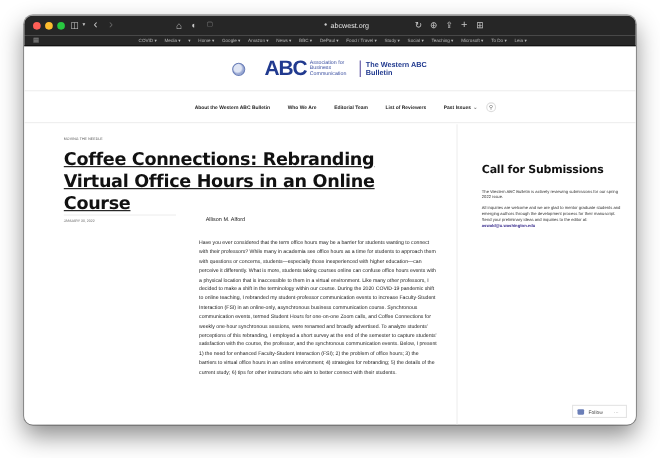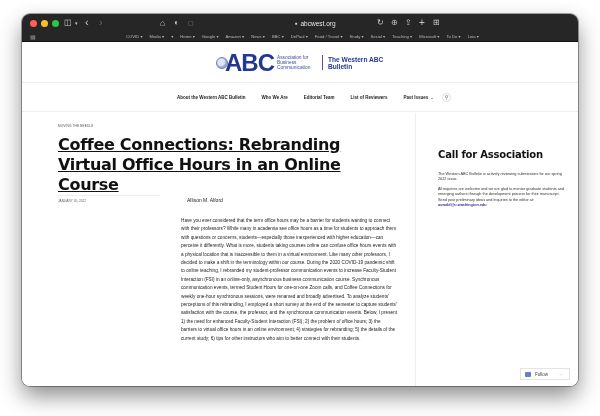--- a/index.html
+++ b/index.html
@@ -18,21 +18,21 @@
     display: flex; align-items: center; justify-content: center; color: #e6e6e6; font-size: 6.5px;
   }
   .urlbar .lock { font-size: 5px; margin-right: 3px; color: #d0d0d0; }
   .bookmarks { height: 10px; background: #262626; border-bottom: 1px solid #111; position: relative; display: flex; align-items: center; padding-left: 104px; }
   .bm { color: #b8b8b8; font-size: 4.2px; margin-right: 7px; white-space: nowrap; }
   .bm-grid { position: absolute; left: 8px; top: 2px; color: #8a8a8a; font-size: 6px; line-height: 6px; }
   .page { position: absolute; top: 29px; left: 0; right: 0; bottom: 0; background: #fff; }
   .site-header { height: 40px; border-bottom: 1px solid #eee; display: flex; align-items: center; justify-content: center; }
   .logo { display: flex; align-items: center; }
   .globe { width: 12px; height: 12px; border-radius: 50%; border: 1.5px solid #6b7fb8; margin-right: -3px; background: radial-gradient(circle at 40% 40%, #dfe5f4 0 40%, #9aa9d4 60%); }
-  .abc { color: #213a8f; font-weight: bold; font-size: 24px; letter-spacing: -1px; font-family: "Liberation Sans", sans-serif; }
+  .abc { color: #213a8f; font-weight: bold; font-size: 19px; letter-spacing: -1px; font-family: "Liberation Sans", sans-serif; padding-left: 20px; }
   .assoc { color: #3b4fa0; font-size: 4.8px; line-height: 5px; margin-left: 3px; width: 40px; }
   .logo-sep { width: 1px; height: 15px; background: #5b4fa0; margin: 0 5px; }
   .bulletin { color: #213a8f; font-weight: bold; font-size: 6.6px; line-height: 7px; }
   .nav { height: 29px; border-bottom: 1px solid #eee; display: flex; align-items: center; justify-content: center; padding-left: 20px; }
   .nav-item { font-size: 4.5px; font-weight: bold; color: #222; margin: 0 8px; white-space: nowrap; }
   .nav-item .chev { color: #777; margin-left: 2px; }
   .nav-search { width: 9px; height: 9px; border: 1px solid #ddd; border-radius: 50%; font-size: 5px; display: flex; align-items: center; justify-content: center; color: #555; margin-left: 0px; }
   .content { position: absolute; top: 70px; left: 0; right: 0; bottom: 0; }
   .divider-v { position: absolute; left: 393px; top: 0; bottom: 0; width: 1px; background: #eee; }
   .kicker { position: absolute; left: 36px; top: 11px; font-size: 3.2px; color: #555; letter-spacing: 0.1px; }
@@ -121,21 +121,21 @@
     <div class="content">
       <div class="divider-v"></div>
       <div class="kicker">MOVING THE NEEDLE</div>
       <h1 class="title">Coffee Connections: Rebranding Virtual Office Hours in an Online Course</h1>
       <div class="meta-line"></div>
       <div class="date">JANUARY 30, 2022</div>
       <div class="author">Allison M. Alford</div>
       <p class="body-text">Have you ever considered that the term office hours may be a barrier for students wanting to connect with their professors? While many in academia see office hours as a time for students to approach them with questions or concerns, students—especially those inexperienced with higher education—can perceive it differently. What is more, students taking courses online can confuse office hours events with a physical location that is inaccessible to them in a virtual environment. Like many other professors, I decided to make a shift in the terminology within our course. During the 2020 COVID-19 pandemic shift to online teaching, I rebranded my student-professor communication events to increase Faculty-Student Interaction (FSI) in an online-only, asynchronous business communication course. Synchronous communication events, termed Student Hours for one-on-one Zoom calls, and Coffee Connections for weekly one-hour synchronous sessions, were renamed and broadly advertised. To analyze students' perceptions of this rebranding, I employed a short survey at the end of the semester to capture students' satisfaction with the course, the professor, and the synchronous communication events.  Below, I present 1) the need for enhanced Faculty-Student Interaction (FSI); 2) the problem of office hours; 3) the barriers to virtual office hours in an online environment; 4) strategies for rebranding; 5) the details of the current study; 6) tips for other instructors who aim to better connect with their students.</p>
 
       <aside class="sidebar">
-        <h2 class="sb-title">Call for Association</h2>
+        <h2 class="sb-title">Call for Submissions</h2>
         <p class="sb-p">The Western ABC Bulletin is actively reviewing submissions for our spring 2022 issue.</p>
         <p class="sb-p"><span>All inquiries are welcome and we are glad to mentor graduate students and emerging authors through the development process for their manuscript. Send your preliminary ideas and inquiries to the editor at:</span> <span class="sb-email">aswald@u.washington.edu</span></p>
       </aside>
 
       <div class="follow">
         <span class="ficon"></span>
         <span>Follow</span>
         <span class="more">···</span>
       </div>
     </div>

